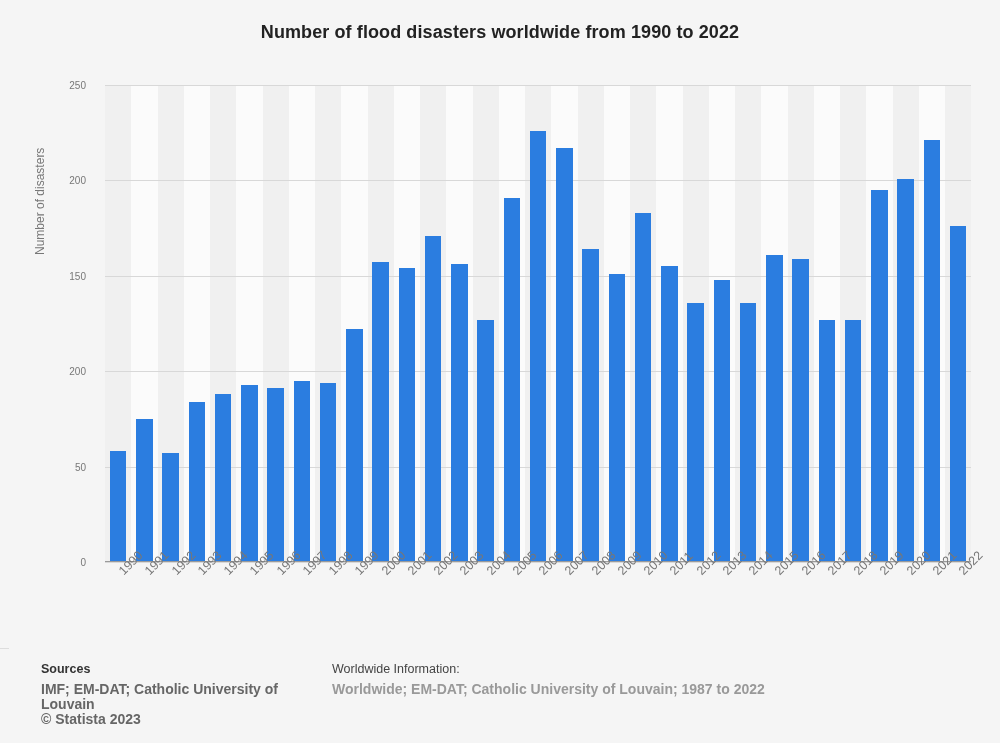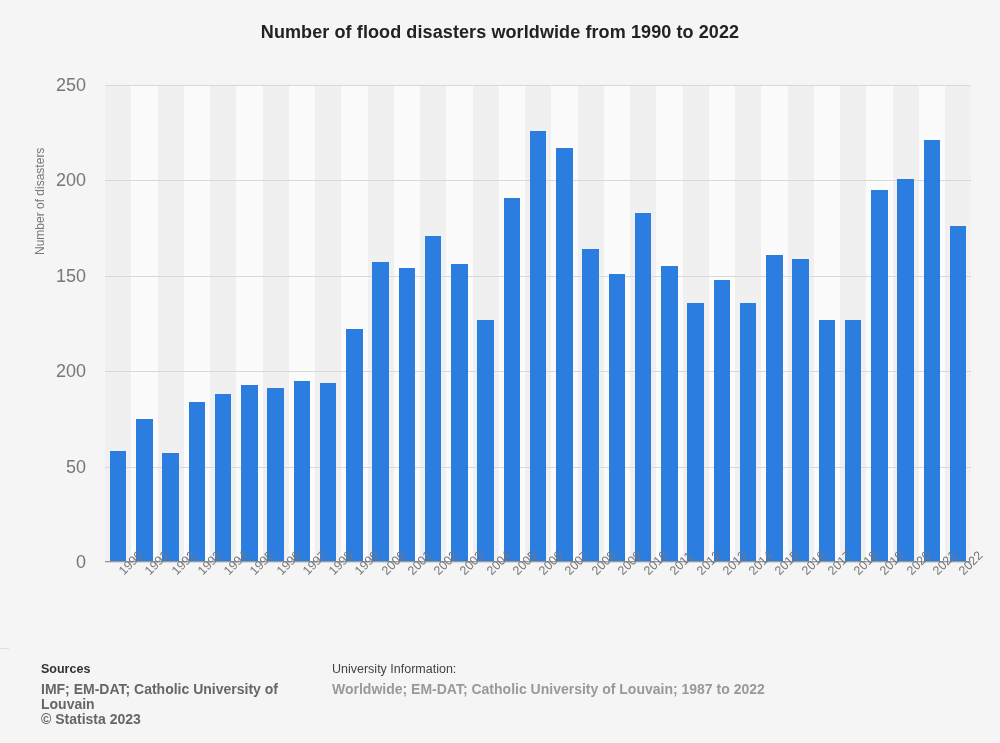--- a/index.html
+++ b/index.html
@@ -102,21 +102,21 @@
   .y-labels {
     position: absolute;
     left: 0;
     top: 85px;
     width: 96px;
     height: 477px;
   }
   .y-label {
     position: absolute;
     right: 10px;
-    font-size: 18px;
+    font-size: 10px;
     color: #777;
     transform: translateY(-50%);
     white-space: nowrap;
   }
   .y-axis-title {
     position: absolute;
     left: 33px;
     top: 255px;
     font-size: 12px;
     color: #777;
@@ -464,18 +464,18 @@
     </div>
 
   <div class="footer-divider"></div>
   <div class="footer">
     <div class="footer-col-left">
       <div class="footer-head">Sources</div>
       <div class="footer-line">IMF; EM-DAT; Catholic University of Louvain</div>
       <div class="footer-line">© Statista 2023</div>
     </div>
     <div class="footer-col-right">
-      <div class="footer-head light">University Information:</div>
+      <div class="footer-head light">Worldwide Information:</div>
       <div class="footer-line muted">Worldwide; EM-DAT; Catholic University of Louvain; 1987 to 2022</div>
     </div>
   </div>
 
 </div>
 
 </body></html>

